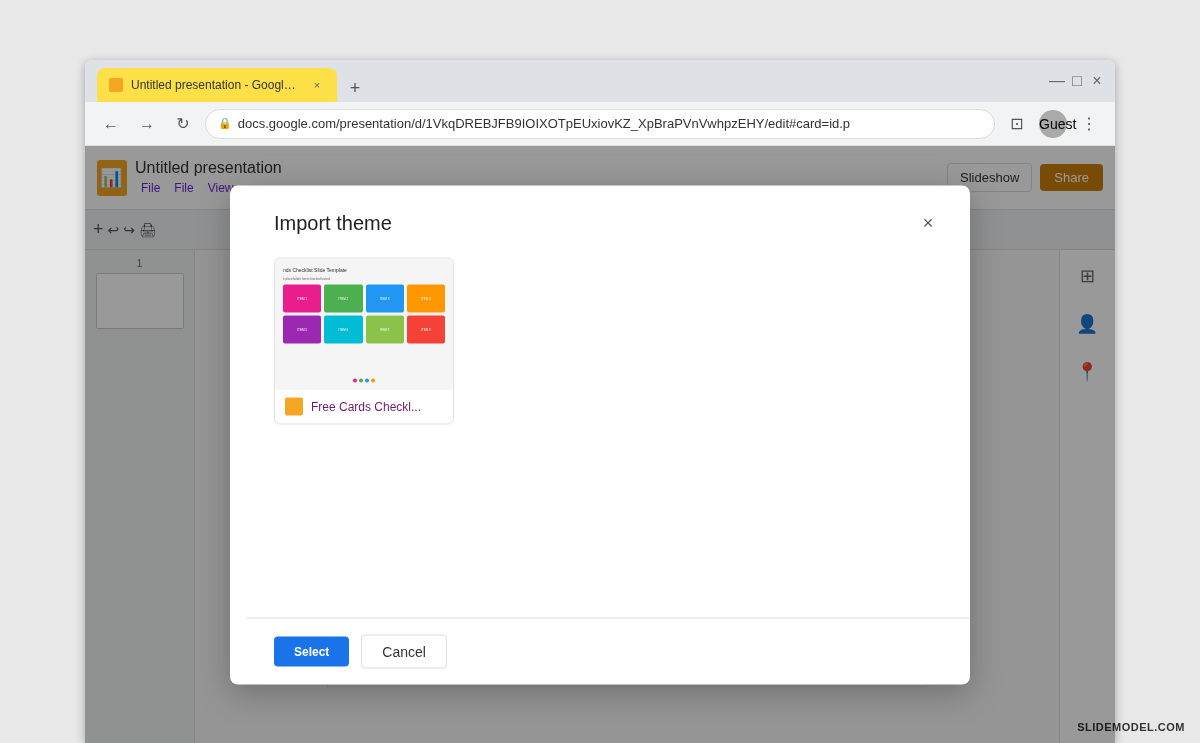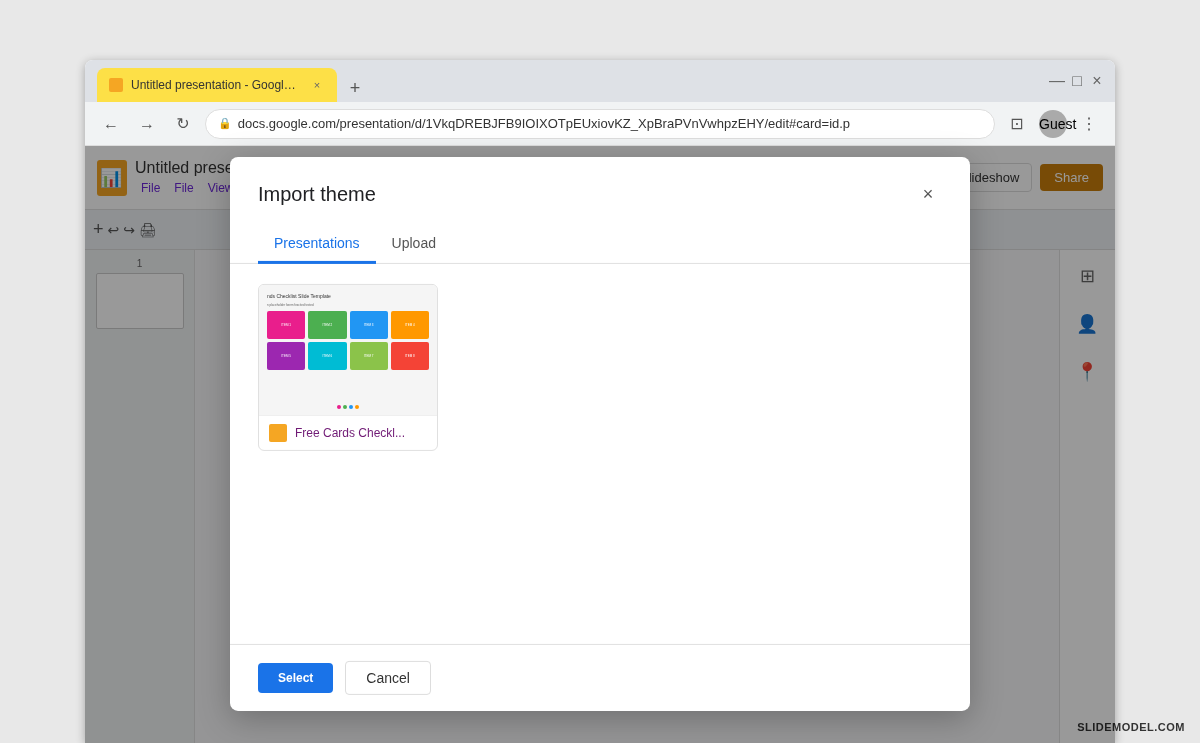--- a/index.html
+++ b/index.html
@@ -340,20 +340,21 @@
       position: absolute;
       top: 50%;
       left: 50%;
       transform: translate(-50%, -52%);
       background: #fff;
       border-radius: 8px;
       box-shadow: 0 8px 32px rgba(0,0,0,0.25);
       width: 740px;
       z-index: 100;
       overflow: hidden;
+      padding-left: 16px;
     }
 
     .dialog-header {
       display: flex;
       align-items: center;
       justify-content: space-between;
       padding: 24px 28px 0;
     }
 
     .dialog-title {
@@ -688,24 +689,20 @@
 
     <div class="overlay"></div>
 
     <div class="dialog">
 
       <div class="dialog-header">
         <span class="dialog-title">Import theme</span>
         <div class="dialog-close">×</div>
       </div>
 
-      <div class="dialog-tabs">
-        <div class="dialog-tab active">Presentations</div>
-        <div class="dialog-tab">Upload</div>
-      </div>
 
       <div class="dialog-body">
 
         <div class="results-grid">
           <div class="result-card">
             <div class="card-preview">
               <div class="mini-slide">
                 <div class="mini-slide-title">nds Checklist Slide Template</div>
                 <div style="font-size:3px; color:#666; margin-bottom:4px;">n placeholder forem fexcited texted</div>
                 <div class="mini-row">

